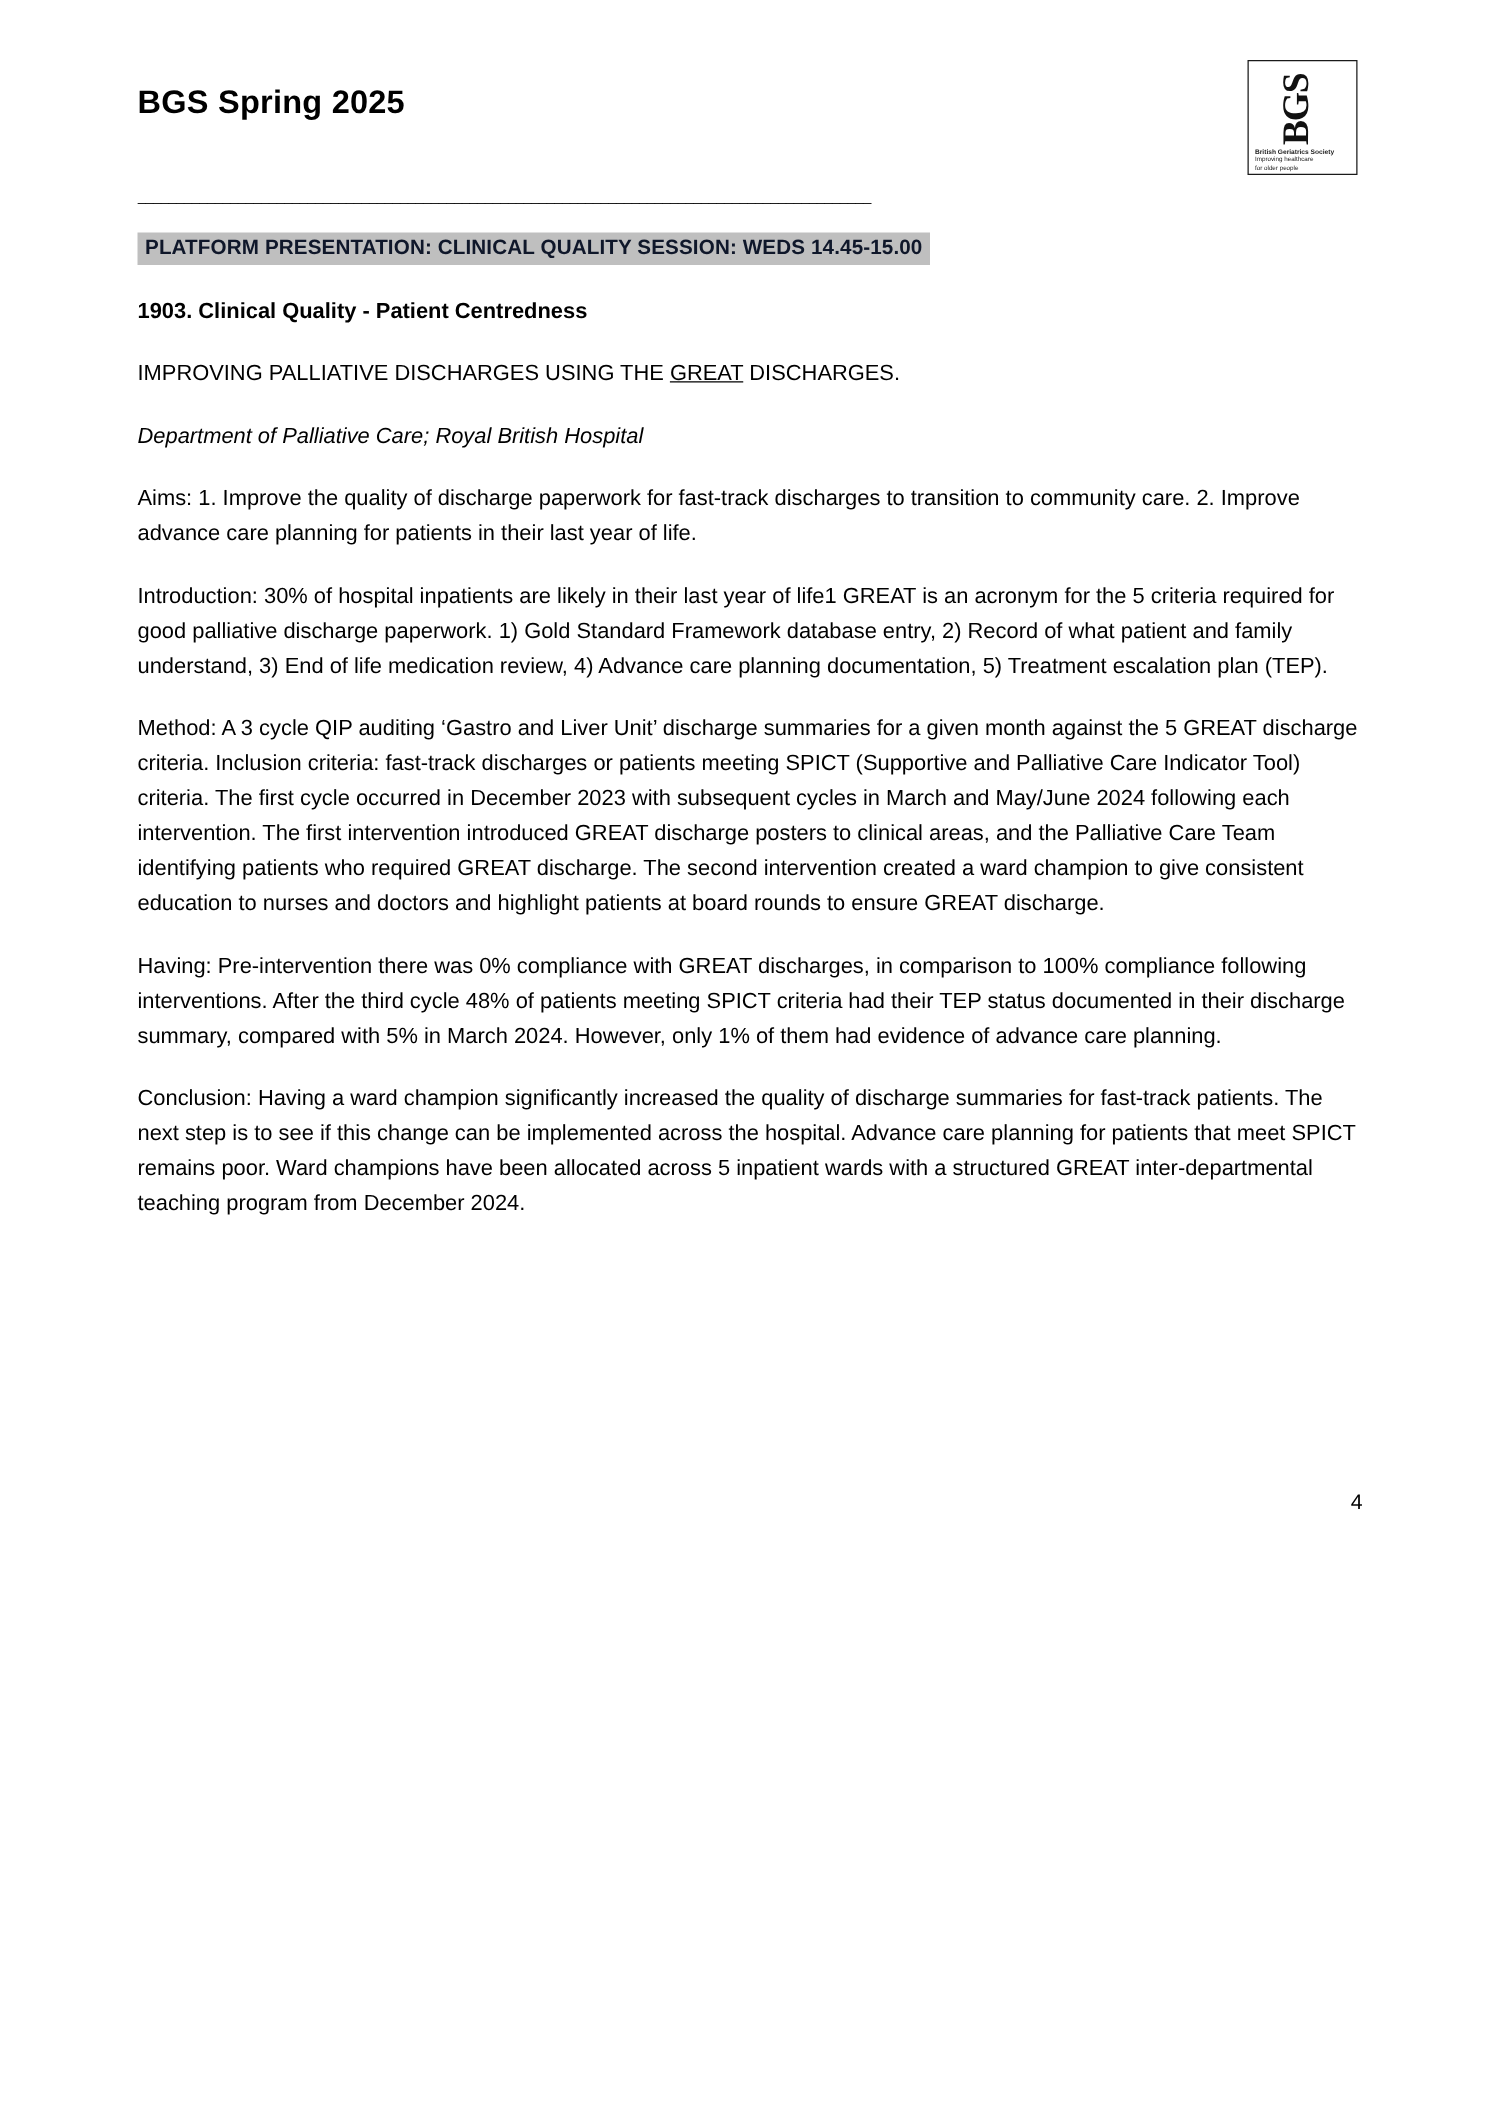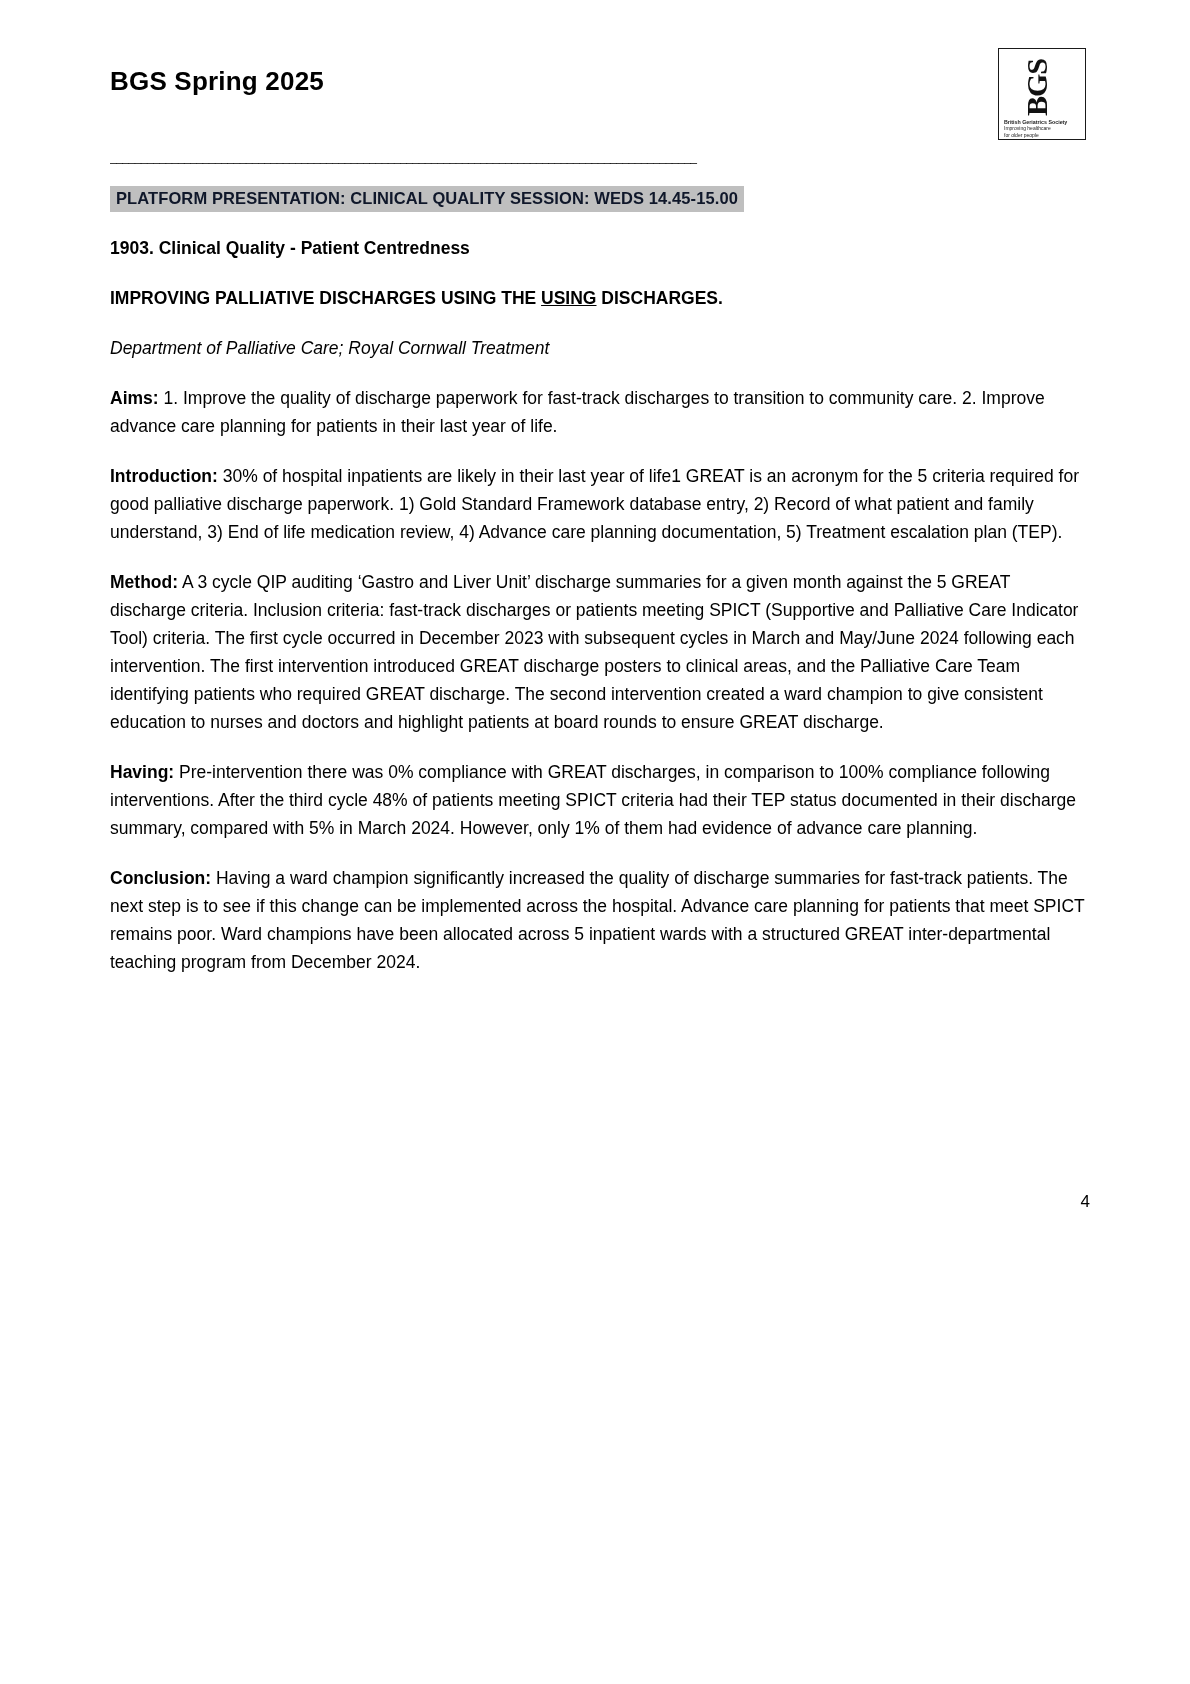--- a/index.html
+++ b/index.html
@@ -96,21 +96,21 @@
     padding: 3px 6px 4px 6px;
     margin-top: 14px;
     letter-spacing: 0.1px;
   }
   p {
     font-size: 17.5px;
     line-height: 28px;
     margin: 22px 0 0 0;
     text-align: left;
   }
-  .bold { font-weight: bold; margin-top: 37px; }
+  .bold { font-weight: normal; margin-top: 37px; }
   .italic { font-style: italic; }
   .underline { text-decoration: underline; }
   .title-line { font-weight: bold; font-size: 17.5px; }
   .page-number {
     position: absolute;
     right: 100px;
     bottom: 60px;
     font-size: 17px;
   }
 </style>
@@ -132,25 +132,25 @@
     </div>
   </div>
 
   <div class="rule">_______________________________________________________________________________________________</div>
 
   <div class="session-bar">PLATFORM PRESENTATION: CLINICAL QUALITY SESSION: WEDS 14.45-15.00</div>
 
   <p class="title-line">1903. Clinical Quality - Patient Centredness</p>
 
   <p>
-    <span class="bold">IMPROVING PALLIATIVE DISCHARGES USING THE </span><span class="bold underline">USING</span><span class="bold"> DISCHARGES.</span>
+    <span class="bold">IMPROVING PALLIATIVE DISCHARGES USING THE </span><span class="bold underline">GREAT</span><span class="bold"> DISCHARGES.</span>
   </p>
 
 
-  <p class="italic">Department of Palliative Care; Royal Cornwall Treatment</p>
+  <p class="italic">Department of Palliative Care; Royal British Hospital</p>
 
   <p>
     <span class="bold">Aims:</span><span> 1. Improve the quality of discharge paperwork for fast-track discharges to transition to community care.  2. Improve advance care planning for patients in their last year of life.</span>
   </p>
 
   <p>
     <span class="bold">Introduction:</span><span> 30% of hospital inpatients are likely in their last year of life1 GREAT is an acronym for the 5 criteria required for good palliative discharge paperwork. 1) Gold Standard Framework database entry, 2) Record of what patient and family understand, 3) End of life medication review, 4) Advance care planning documentation, 5) Treatment escalation plan (TEP).</span>
   </p>
 
   <p>

